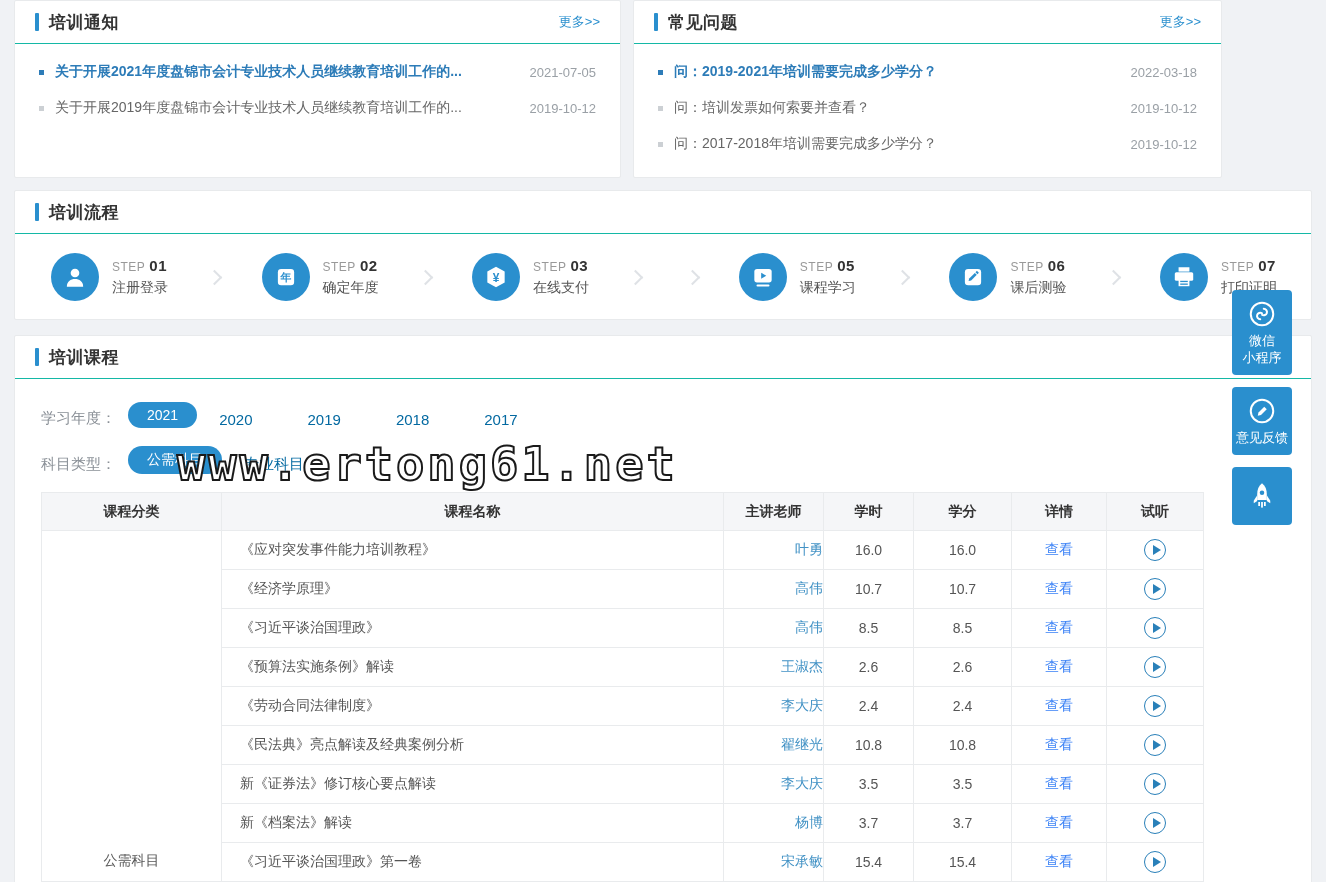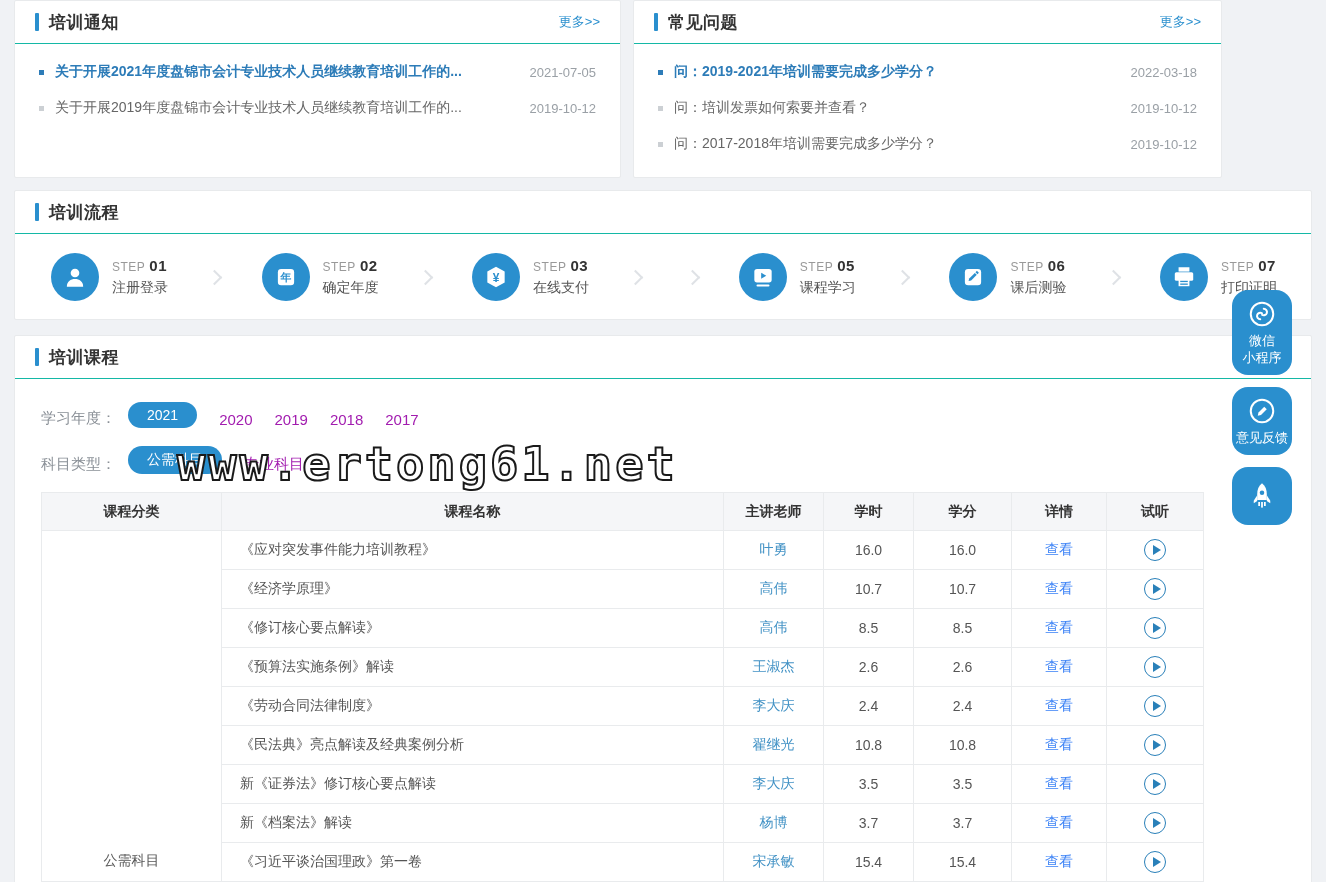--- a/index.html
+++ b/index.html
@@ -65,35 +65,35 @@
 
   
   .panel-courses { margin: 15px 14px 0; height: 620px; }
   .filters { padding: 21px 26px 0; }
   .filter-row { display: flex; align-items: flex-end; margin-bottom: 18px; height: 28px; }
   .filter-label { font-size: 15px; color: #8a9097; margin-right: 12px; }
   .pill {
     background: #2a8fce; color: #fff; font-size: 14px;
     border-radius: 15px; padding: 5px 19px; cursor: pointer; margin-right: 22px;
   }
-  .plain-opt { font-size: 15px; color: #a21caf; margin-right: 22px; cursor: pointer; }
+  .plain-opt { font-size: 15px; color: #0369a1; margin-right: 55px; cursor: pointer; }
 
   table.course-table {
     margin: 18px 26px 0; width: 1162px;
     border-collapse: collapse; table-layout: fixed;
   }
   .course-table th, .course-table td {
     border: 1px solid #e9ebed; font-size: 14px; color: #555;
     text-align: center; height: 39px; padding: 0;
   }
   .course-table thead th {
     background: #f5f6f8; color: #333; font-weight: bold; height: 38px;
   }
   td.cell-name { text-align: left; padding-left: 18px; }
-  td.cell-teacher { color: #4292c5; cursor: pointer; }
+  td.cell-teacher { color: #4292c5; cursor: pointer; text-align: right; }
   td.cell-view span { color: #3b82f6; cursor: pointer; margin-top: 32px; }
   td.cell-category { vertical-align: bottom; padding-bottom: 11px; color: #555; }
   .play-btn {
     display: inline-flex; width: 22px; height: 22px;
     border: 1px solid #2980b9; border-radius: 50%;
     align-items: center; justify-content: center; cursor: pointer;
     vertical-align: middle;
   }
   .play-tri {
     width: 0; height: 0;
@@ -102,21 +102,21 @@
     border-bottom: 5px solid transparent;
     margin-left: 3px;
   }
 
   
   .float-rail {
     position: absolute; left: 1232px; top: 290px; width: 60px;
     display: flex; flex-direction: column; gap: 12px; z-index: 60;
   }
   .float-btn {
-    background: #2a8fce; border-radius: 16px; color: #fff;
+    background: #2a8fce; border-radius: 4px; color: #fff;
     display: flex; flex-direction: column; align-items: center; justify-content: center;
     padding: 9px 2px; cursor: pointer; border: none;
   }
   .float-btn svg { width: 30px; height: 30px; display: block; }
   .float-btn .fb-label { font-size: 13px; line-height: 17px; margin-top: 3px; }
   .float-btn.rocket { height: 58px; }
 
   
   .watermark {
     position: absolute; left: 177px; top: 436px; z-index: 50;
@@ -340,21 +340,21 @@
           <td class="cell-name">《经济学原理》</td>
           <td class="cell-teacher">高伟</td>
           <td>10.7</td>
           <td>10.7</td>
           <td class="cell-view"><span>查看</span></td>
           <td><span class="play-btn">
                 <span class="play-tri"></span>
               </span></td>
         </tr>
         <tr>
-          <td class="cell-name">《修订核心要点解读》</td>
+          <td class="cell-name">《习近平谈治国理政》</td>
           <td class="cell-teacher">高伟</td>
           <td>8.5</td>
           <td>8.5</td>
           <td class="cell-view"><span>查看</span></td>
           <td><span class="play-btn">
                 <span class="play-tri"></span>
               </span></td>
         </tr>
         <tr>
           <td class="cell-name">《预算法实施条例》解读</td>

